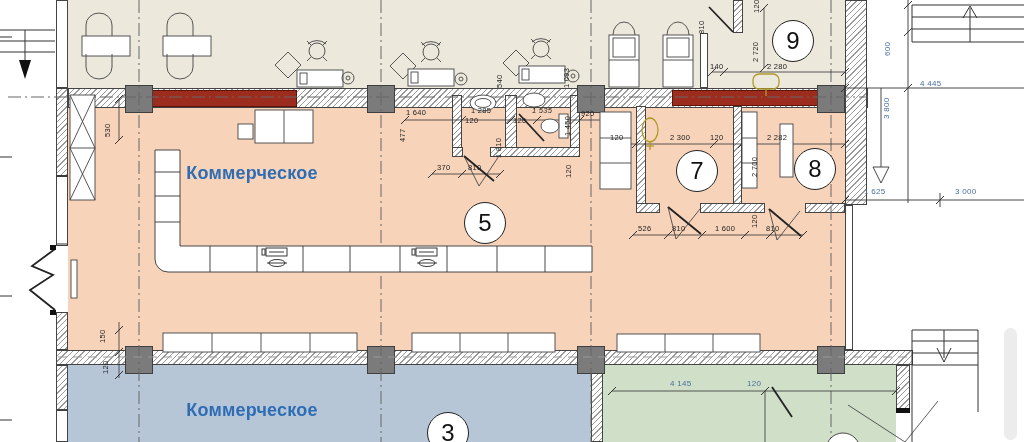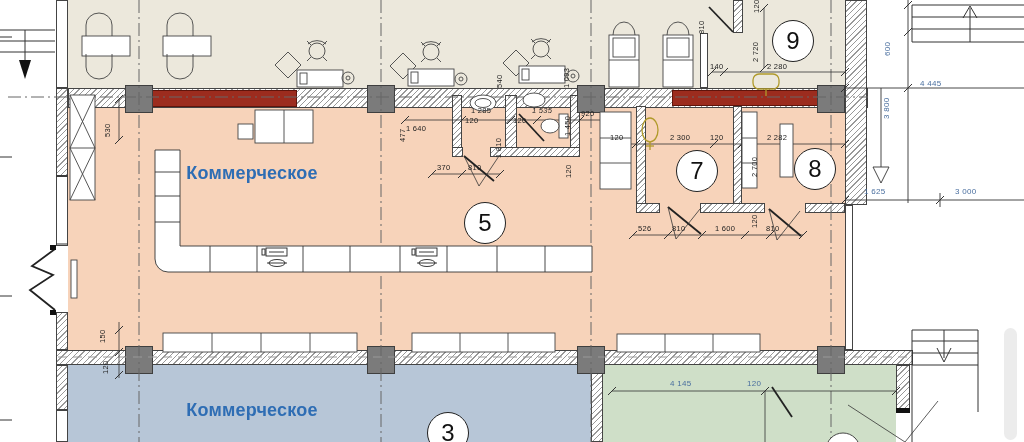--- a/index.html
+++ b/index.html
@@ -380,21 +380,21 @@
     <div>Коммерческое</div>
   </div>
 
   <div class="circle-num" style="left:464px;top:202px;">5</div>
   <div class="circle-num" style="left:676px;top:150px;">7</div>
   <div class="circle-num" style="left:794px;top:148px;">8</div>
   <div class="circle-num" style="left:772px;top:20px;">9</div>
   <div class="circle-num" style="left:427px;top:412px;">3</div>
 
   <div class="dim rot" style="left: 104px; top: 137px;">530</div>
-    <div class="dim" style="left: 406px; top: 109px; margin-top: 16px;">1 640</div>
+    <div class="dim" style="left: 406px; top: 109px;">1 640</div>
     <div class="dim rot" style="left: 399px; top: 142px;">477</div>
     <div class="dim" style="left: 471px; top: 107px;">1 285</div>
     <div class="dim" style="left: 465px; top: 117px;">120</div>
     <div class="dim" style="left: 532px; top: 107px; font-style: italic;">1 535</div>
     <div class="dim" style="left: 513px; top: 117px;">120</div>
     <div class="dim" style="left: 581px; top: 110px;">920</div>
     <div class="dim rot" style="left: 496px; top: 88px;">540</div>
     <div class="dim rot" style="left: 563px; top: 88px;">1 093</div>
     <div class="dim rot" style="left: 495px; top: 158px;">1 810</div>
     <div class="dim rot" style="left: 564px; top: 136px;">1 450</div>

